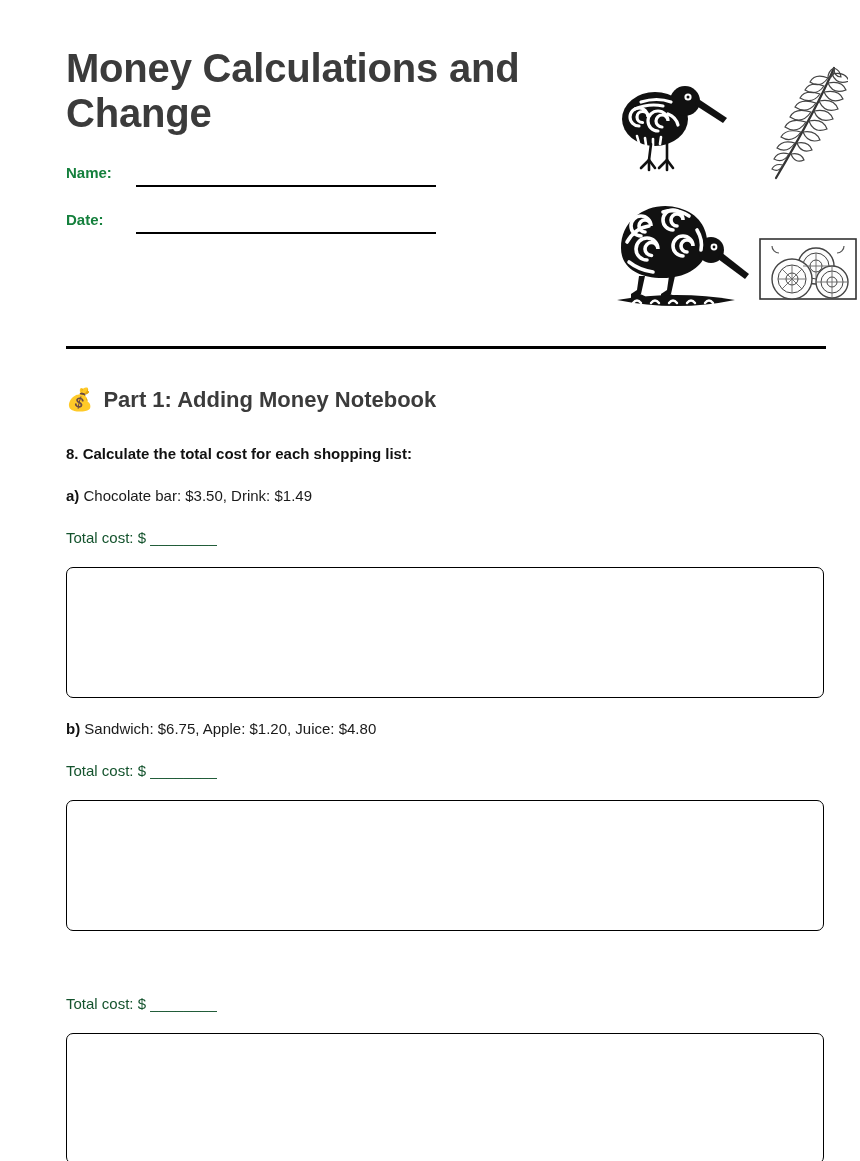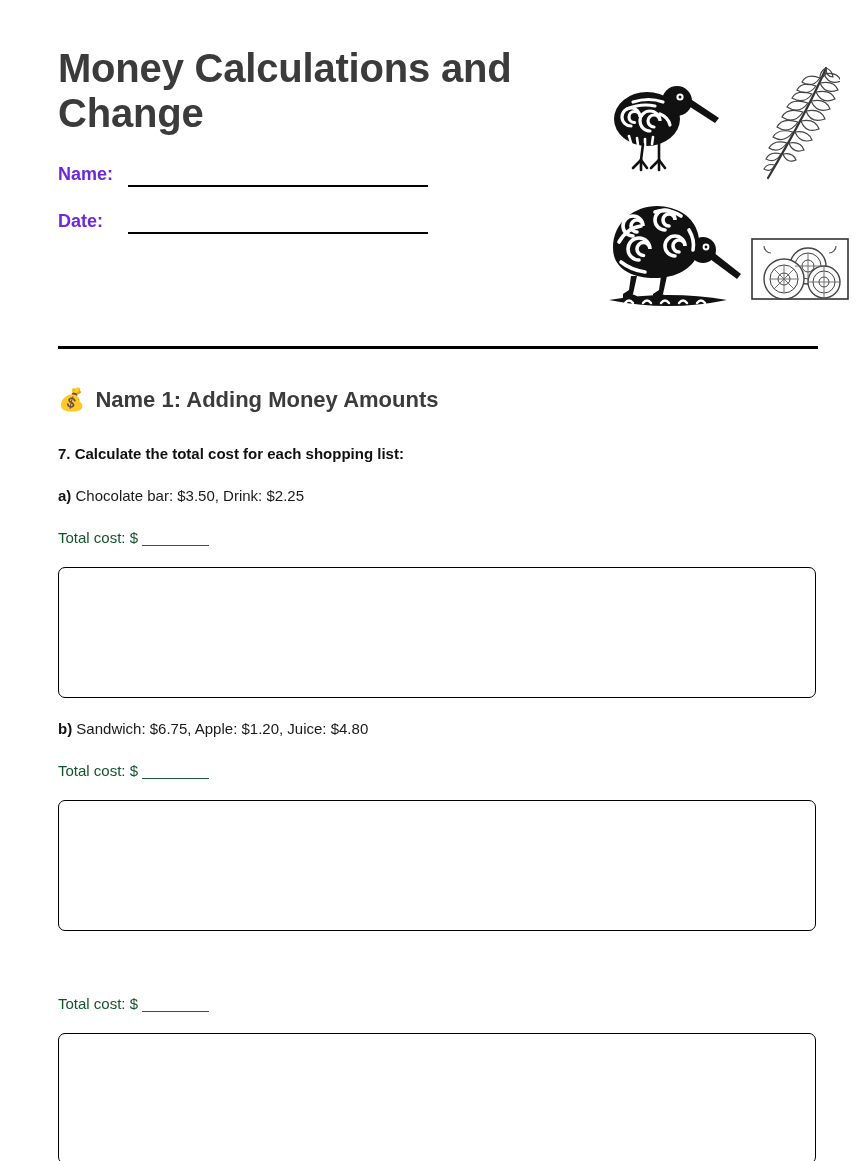--- a/index.html
+++ b/index.html
@@ -11,21 +11,21 @@
     width: 860px;
     height: 1161px;
     position: relative;
     overflow: hidden;
     font-family: "Liberation Sans", sans-serif;
     color: #000000;
   }
 
   .page {
     position: absolute;
-    left: 8px; top: 0;
+    left: 16px; top: 0;
     width: 692px;
     height: 1161px;
   }
 
   
   .header {
     position: absolute;
     left: 50px;
     top: 46px;
     width: 760px;
@@ -47,23 +47,23 @@
     left: 0;
     width: 380px;
     height: 24px;
   }
   .field-row.name { top: 118px; }
   .field-row.date { top: 165px; text-align: right; }
   .field-label {
     position: absolute;
     left: 0;
     top: 0;
-    font-size: 18px;
-    font-weight: bold;
-    color: #6d28d9;
+    font-size: 15px;
+    font-weight: bold;
+    color: #15803d;
     white-space: nowrap;
   }
   .field-line {
     position: absolute;
     left: 70px;
     top: 21px;
     width: 300px;
     height: 0;
     border-bottom: 2px solid #000000;
   }
@@ -313,28 +313,28 @@
         </svg>
       </div>
 
     </div>
   </div>
 
   <div class="divider"></div>
 
   <div class="part-heading">
     <span class="part-emoji">💰</span>
-    <span>Name 1: Adding Money Amounts</span>
+    <span>Part 1: Adding Money Notebook</span>
   </div>
 
-  <div class="question-prompt">7. Calculate the total cost for each shopping list:</div>
+  <div class="question-prompt">8. Calculate the total cost for each shopping list:</div>
 
   <div class="item-line item-a">
     <span class="item-label">a)</span>
-    <span>Chocolate bar: $3.50, Drink: $2.25</span>
+    <span>Chocolate bar: $3.50, Drink: $1.49</span>
   </div>
   <div class="total-line total-a">Total cost: $ ________</div>
   <div class="answer-box box-a"></div>
 
   <div class="item-line item-b">
     <span class="item-label">b)</span>
     <span>Sandwich: $6.75, Apple: $1.20, Juice: $4.80</span>
   </div>
   <div class="total-line total-b">Total cost: $ ________</div>
   <div class="answer-box box-b"></div>

